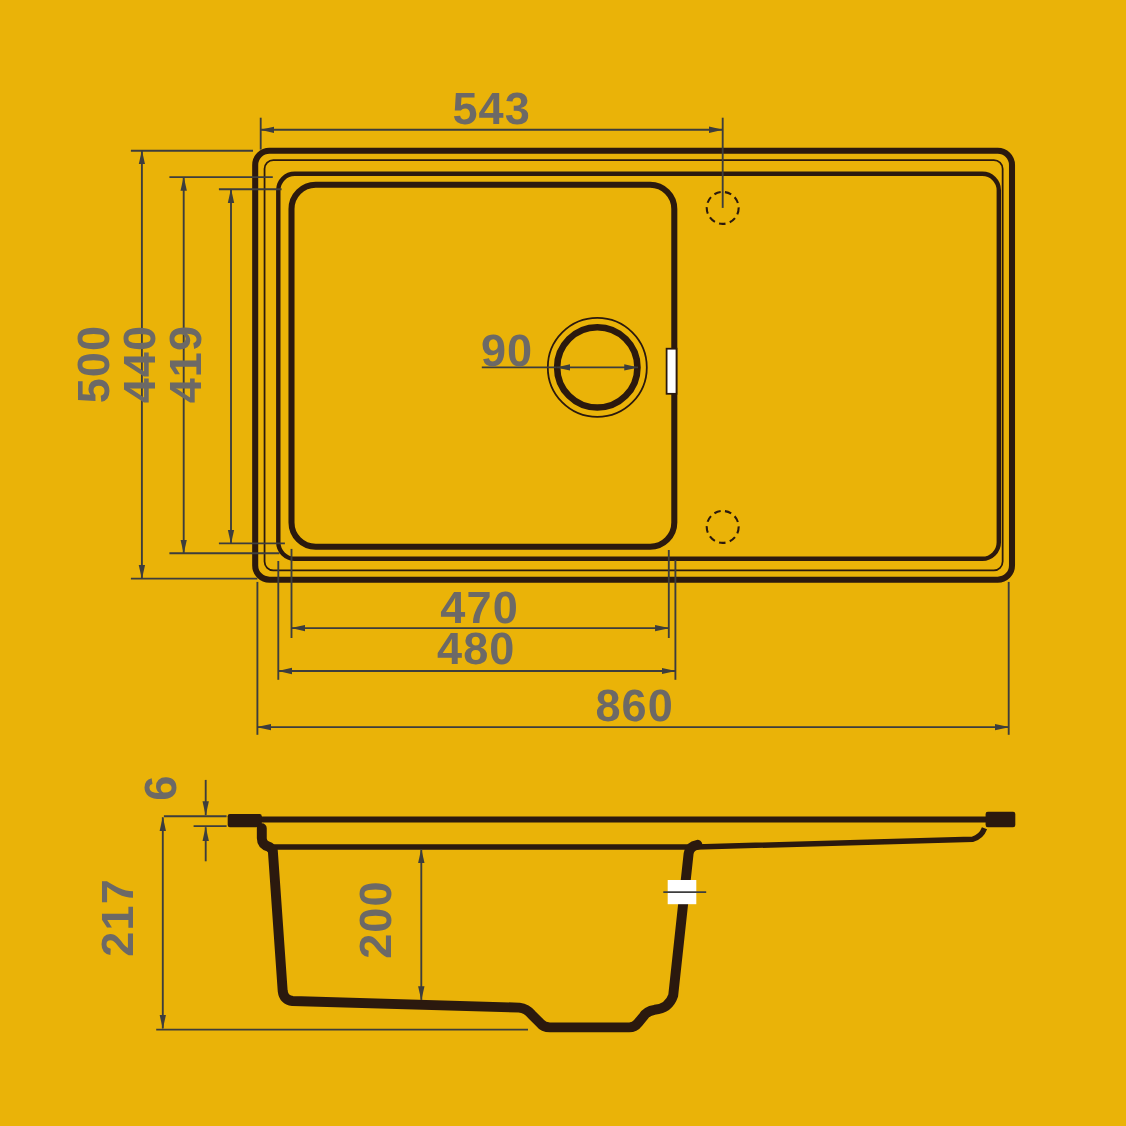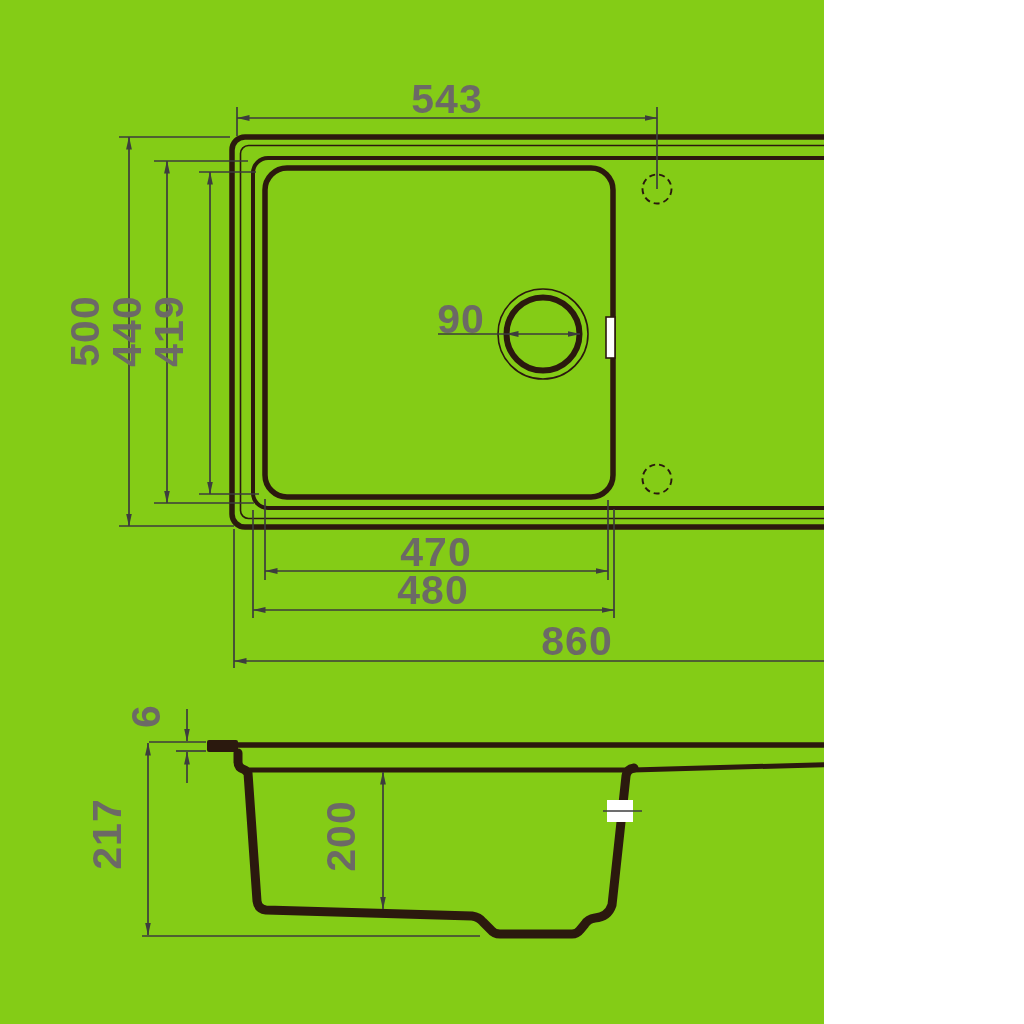--- a/index.html
+++ b/index.html
@@ -1,16 +1,16 @@
 <!DOCTYPE html>
 <html style="--outline: #2b190e; --dimension_line: #3d3d3d; --dimension_text: #6c6966; --background: #ffffff;"><head>
 <meta charset="utf-8">
 <style>
   html,body{margin:0;padding:0;background:#fff;}
-  .stage{position:relative;width:824px;height:1024px;background:#84cc16;overflow:hidden;
+  .stage{position:relative;width:1024px;height:1024px;background:#eab308;overflow:hidden;
          font-family:"Liberation Sans", sans-serif;}
   svg{position:absolute;left:0;top:0;}
   .ol{stroke:var(--outline,#2b190e);fill:none;}
   .ol-fill{fill:var(--outline,#2b190e);stroke:none;}
   .white-fill{fill:#ffffff;}
   .dim{stroke:var(--dimension_line,#3d3d3d);fill:none;stroke-width:1.7;}
   .dash{stroke:var(--outline,#2b190e);fill:none;stroke-width:1.9;stroke-dasharray:6 4;}
   .dim-text{fill:var(--dimension_text,#6c6966);
             font-family:"Liberation Sans", sans-serif;
             font-weight:bold;font-size:41px;letter-spacing:1px;}

